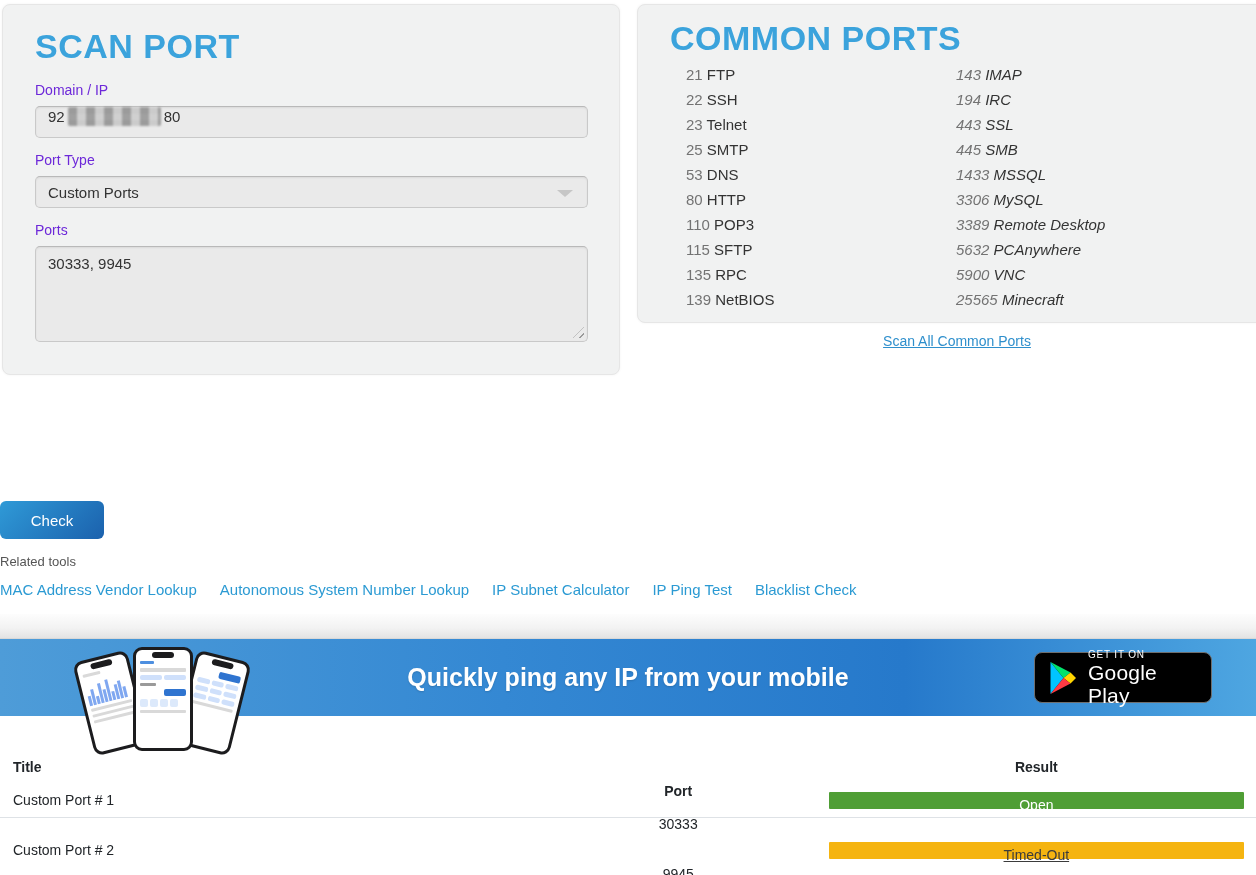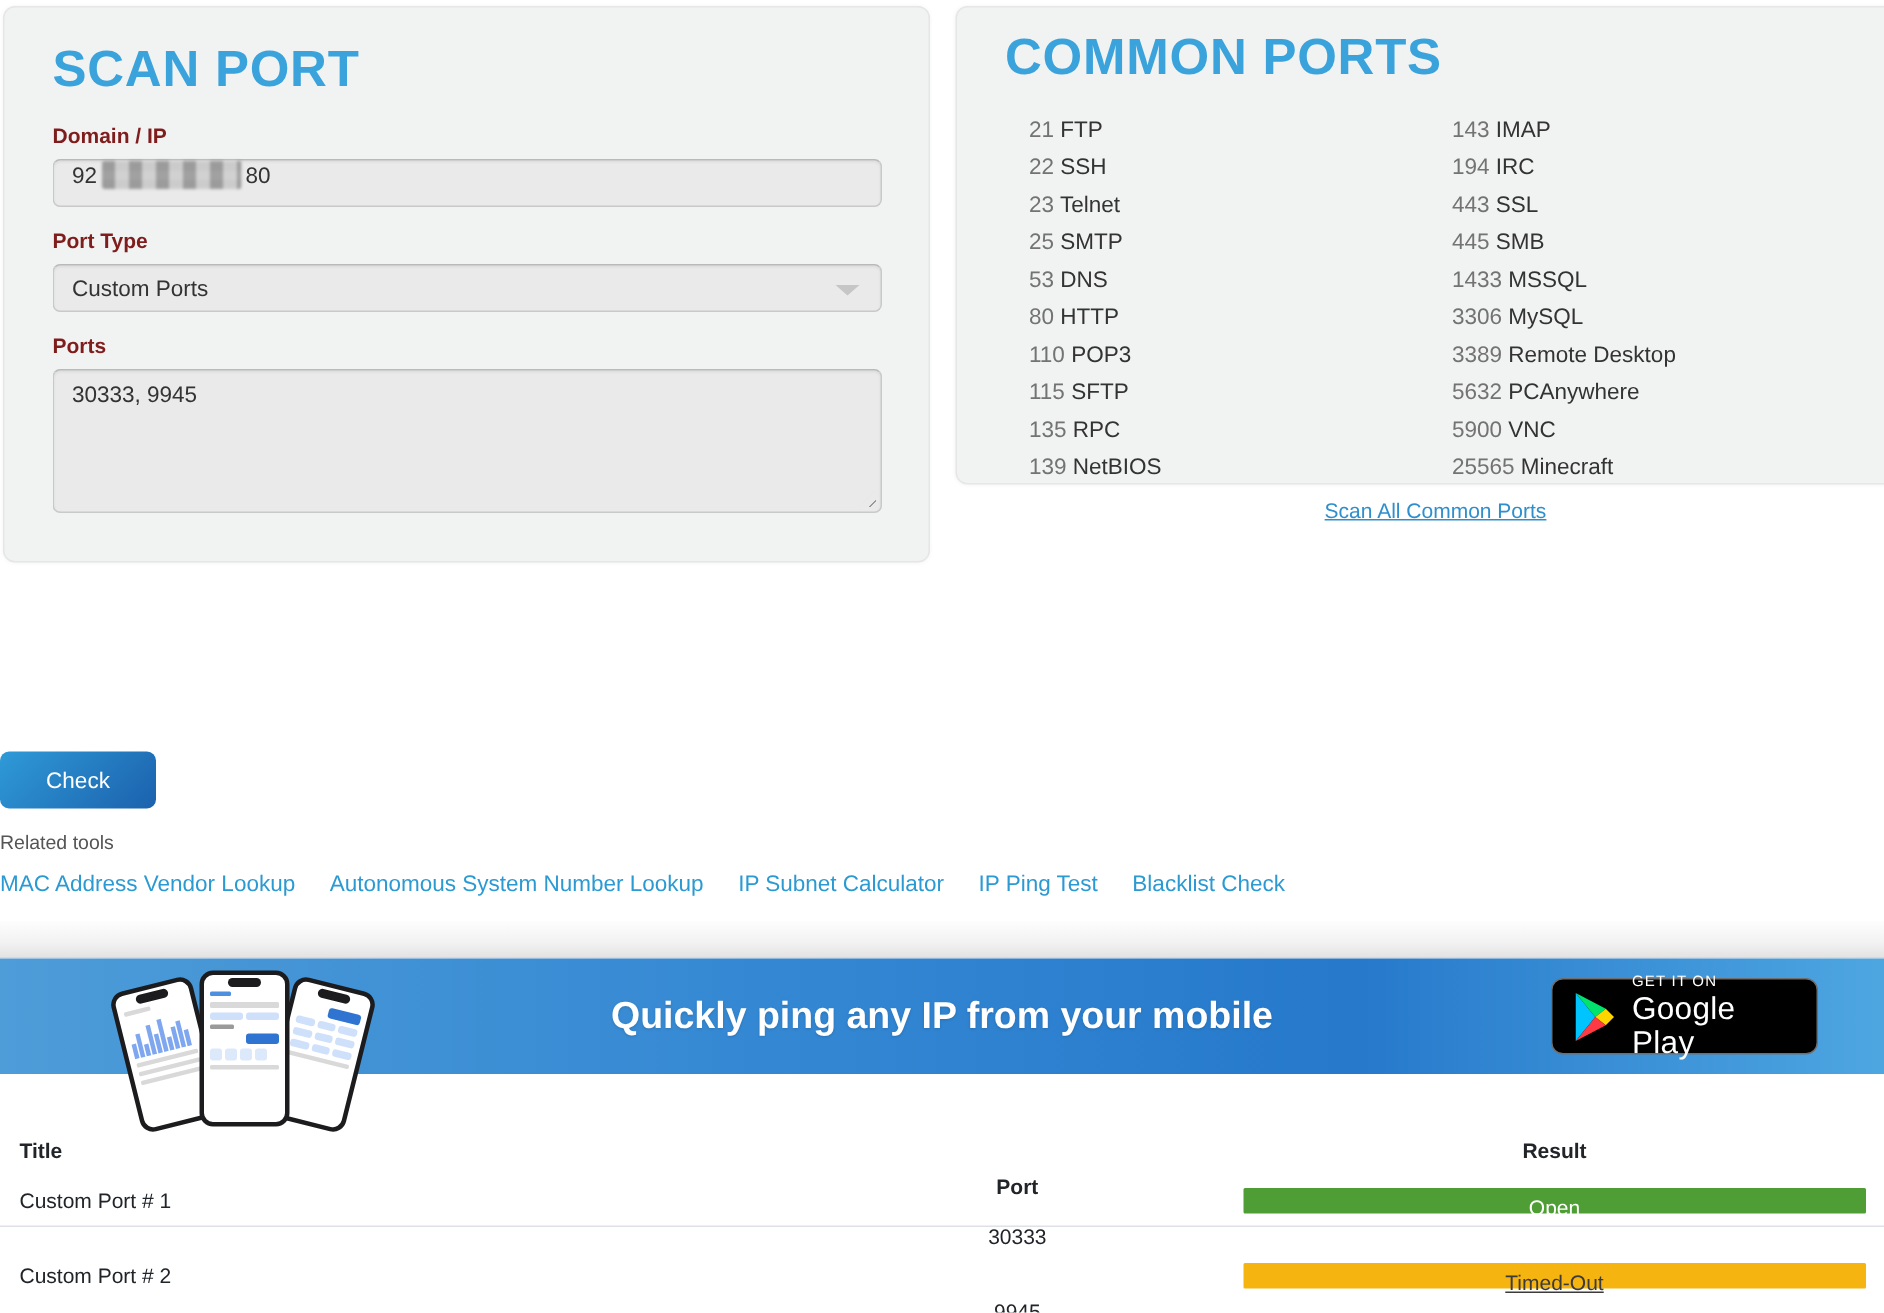--- a/index.html
+++ b/index.html
@@ -30,24 +30,24 @@
     padding: 14px 32px;
   }
   h1.section-title {
     color: #3ba3dc;
     font-size: 34px;
     font-weight: 600;
     letter-spacing: 0.5px;
     line-height: 1.15;
   }
   .panel-left h1.section-title { margin-bottom: 16px; }
-  .panel-right h1.section-title { margin-bottom: 16px; }
+  .panel-right h1.section-title { margin-bottom: 4px; }
 
   .field-label {
-    font-size: 14px; font-weight: 700; color: #7f1d1d;
+    font-size: 14px; font-weight: 400; color: #6d28d9;
     margin: 14px 0 8px 0;
   }
   .text-input, .select-box, .textarea-box {
     width: 553px;
     background: #eaeaea;
     border: 1px solid #c9c9c9;
     border-top-color: #b9b9b9;
     border-radius: 5px;
     box-shadow: inset 0 1px 2px rgba(0,0,0,0.07);
     font-size: 15px; color: #333;
@@ -76,21 +76,21 @@
     border-radius: 2px;
     background-image:
       repeating-linear-gradient(90deg, rgba(145,145,145,.8) 0 9px, rgba(205,205,205,.8) 9px 18px),
       repeating-linear-gradient(0deg, rgba(165,165,165,.55) 0 6px, rgba(215,215,215,.55) 6px 12px);
     filter: blur(1px);
   }
 
   
   .ports-grid { display: flex; padding-left: 16px; }
   .ports-col { width: 270px; }
-  .ports-col + .ports-col { margin-left: 12px; }
+  .ports-col + .ports-col { margin-left: 0; font-style: italic; }
   .port-item { font-size: 15px; line-height: 25px; height: 25px; color: #333; }
   a.port-num { color: #737373; text-decoration: none; cursor: pointer; }
   .scan-all-wrap { text-align: center; margin-top: 9px; }
   a.scan-all-link { color: #2e8fcc; font-size: 14px; text-decoration: underline; cursor: pointer; }
 
   
   .check-btn {
     display: block;
     margin-top: 126px;
     width: 104px; height: 38px;

